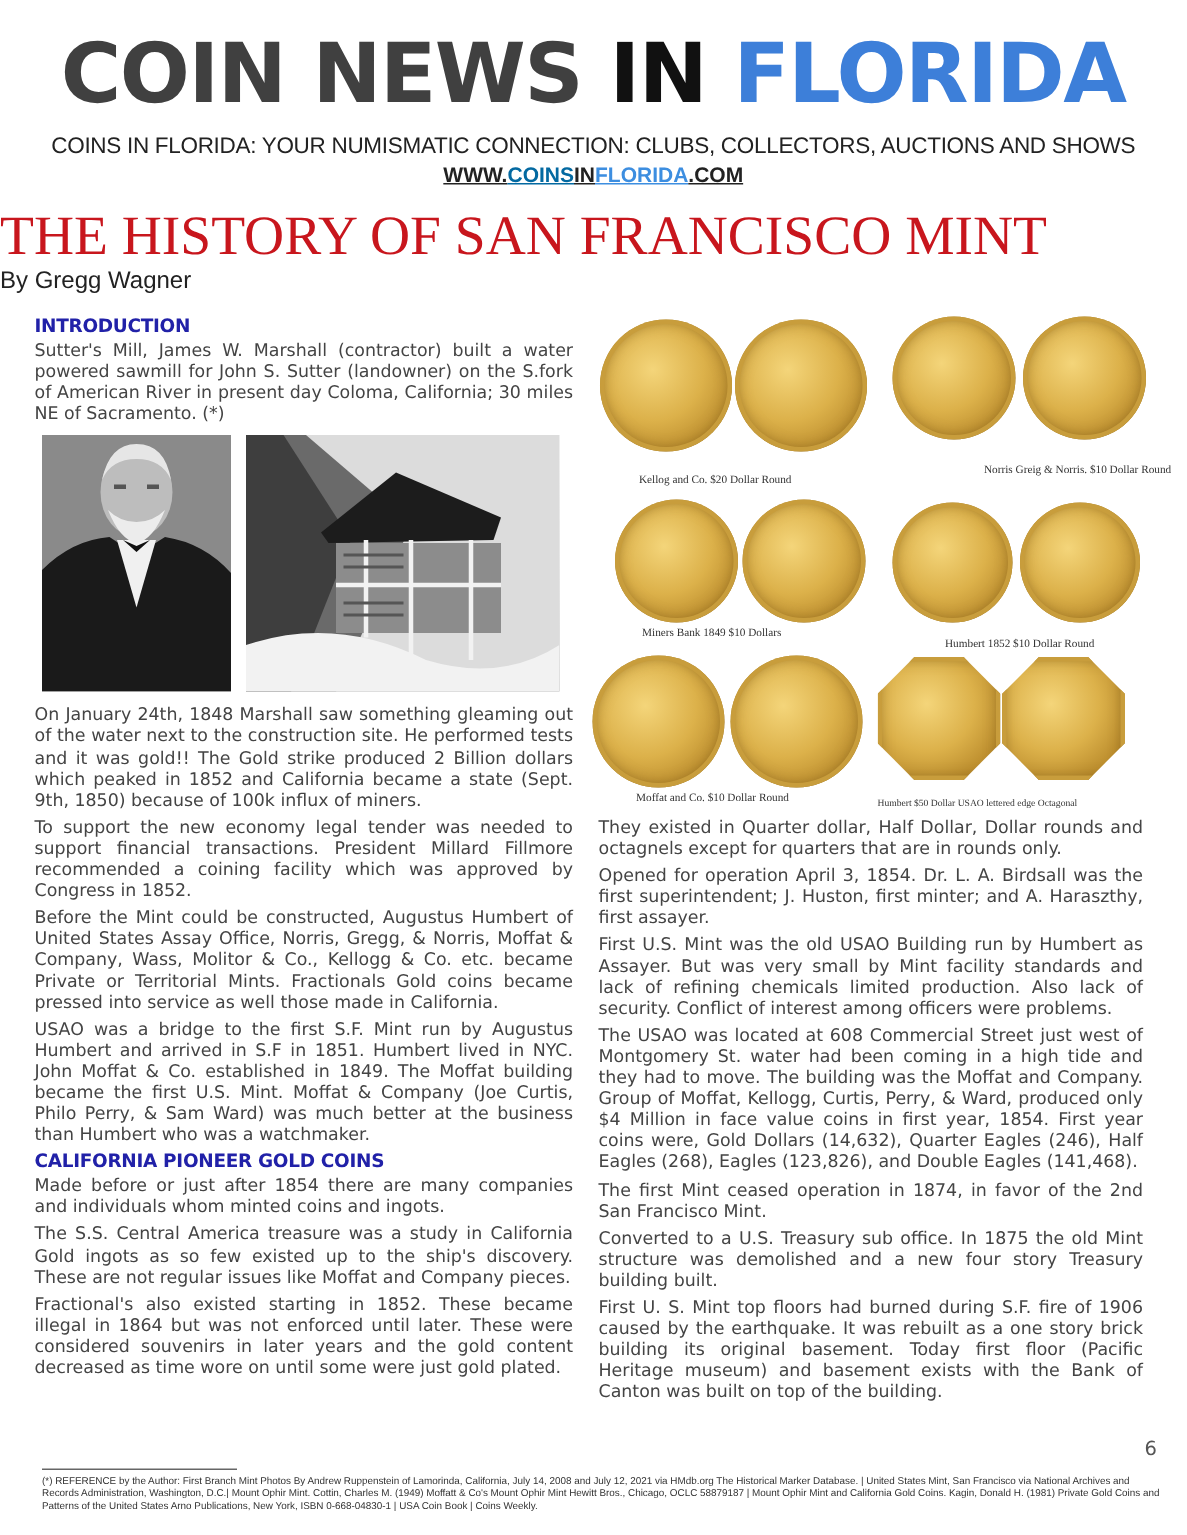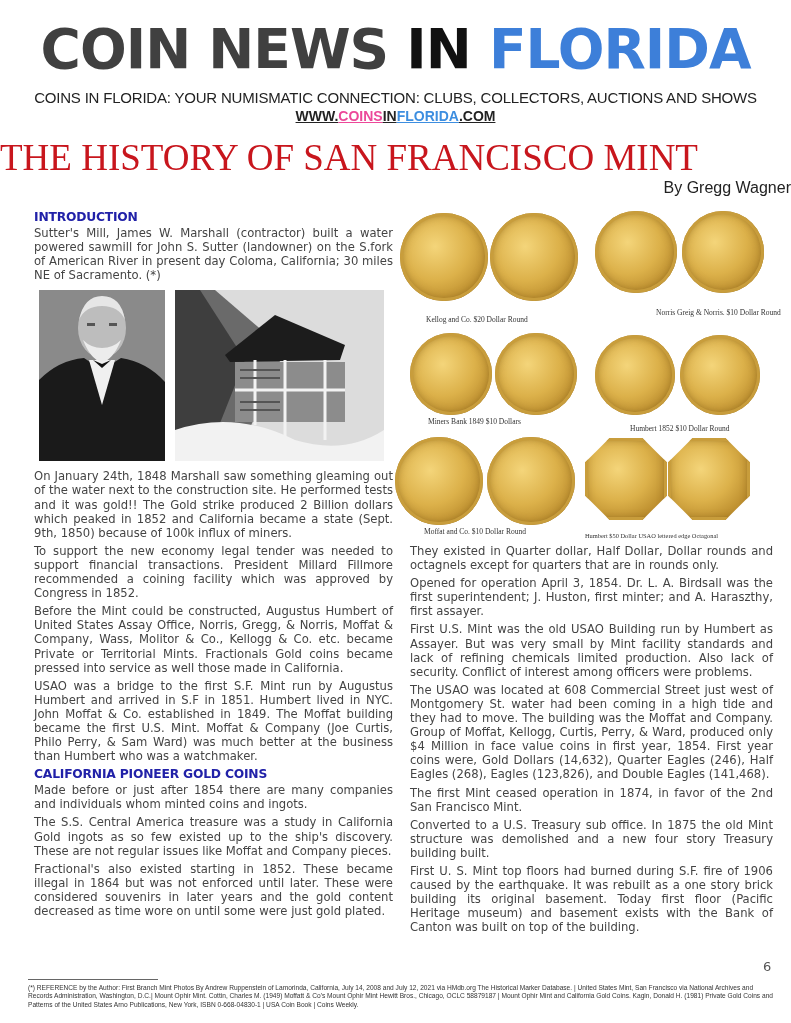--- a/index.html
+++ b/index.html
@@ -10,30 +10,30 @@
     font-family: "DejaVu Sans", sans-serif; font-weight: bold; font-size: 55px; letter-spacing: -1px; line-height: 70px; }
   .mh-red { color: #404040; }
   .mh-black { color: #111; }
   .mh-blue { color: #3d7fd9; }
 
   .tagline { position: absolute; left: 0; top: 89px; width: 791px; text-align: center;
     font-family: "Liberation Sans", sans-serif; font-size: 15px; color: #222; letter-spacing: -0.2px; }
   .website { position: absolute; left: 0; top: 108px; width: 791px; text-align: center;
     font-family: "Liberation Sans", sans-serif; font-weight: bold; font-size: 14px; color: #222; }
   .website span { text-decoration: underline; }
-  .w-red { color: #ec4899; }
+  .w-red { color: #0369a1; }
   .w-blue { color: #3d8ee0; }
 
   .article-title { position: absolute; left: 0; top: 136px; width: 791px; text-align: left;
     font-family: "Liberation Serif", serif; font-size: 37px; color: #c8161d; letter-spacing: 0px; }
-  .byline { position: absolute; left: 0; top: 179px; width: 791px; text-align: right;
+  .byline { position: absolute; left: 0; top: 179px; width: 791px; text-align: left;
     font-family: "Liberation Sans", sans-serif; font-size: 16px; color: #222; }
 
   .col { position: absolute; font-family: "DejaVu Sans", sans-serif; font-size: 11.6px;
-    line-height: 14.1px; color: #444; text-align: justify; margin-left: 11px; }
+    line-height: 14.1px; color: #444; text-align: justify; }
   .col-left { left: 23px; top: 210px; width: 359px; }
   .col-right { left: 399px; top: 544px; width: 363px; }
   .col p { margin-bottom: 4px; }
   .col h3 { font-family: "DejaVu Sans", sans-serif; font-weight: bold; color: #2121a8; font-size: 12.3px;
     line-height: 15px; margin-bottom: 1px; text-align: left; letter-spacing: -0.2px; }
   .col h3.justify { text-align: justify; }
 
   .photos { display: flex; gap: 10px; margin: 8px 5px 8px 5px; height: 171px; }
   .photo { position: relative; overflow: hidden; }
   .photo-portrait { width: 126px; height: 171px; background: linear-gradient(180deg,#8e8e8e 0%,#7a7a7a 100%); }

